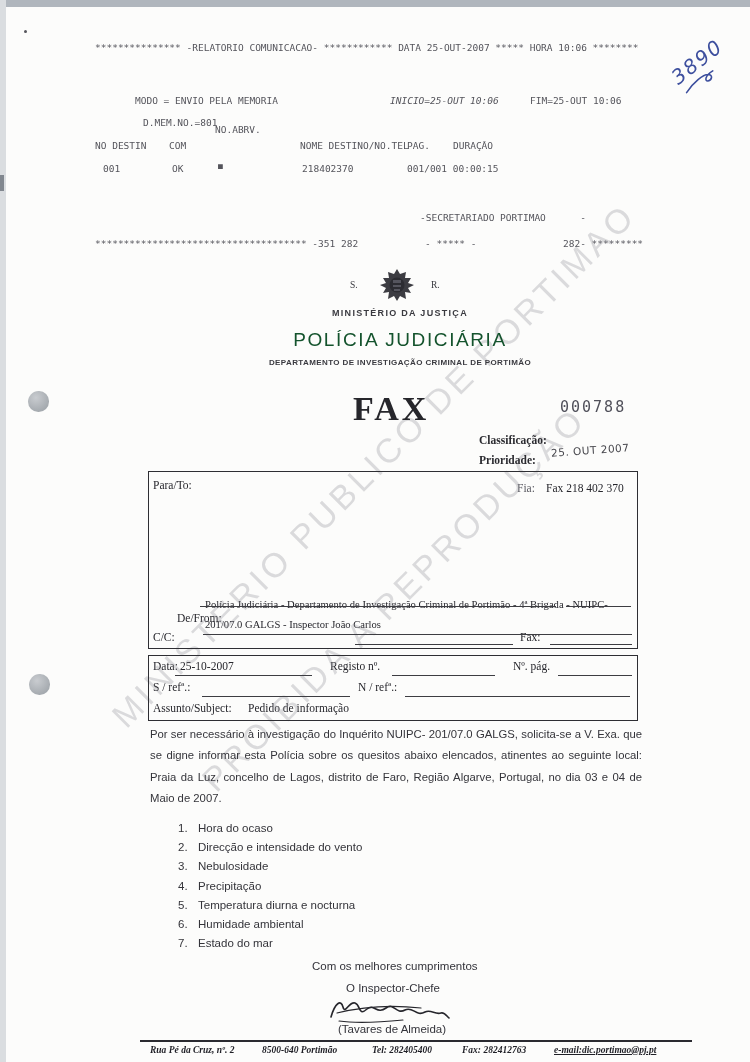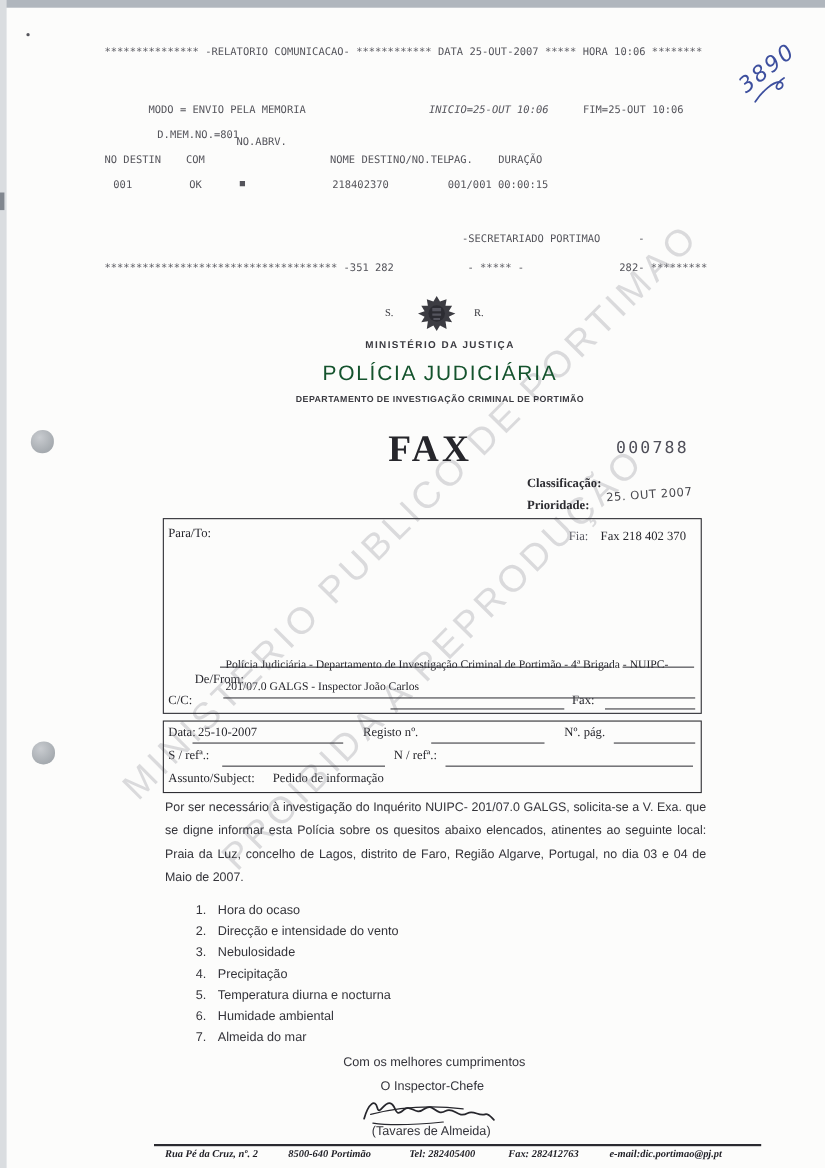--- a/index.html
+++ b/index.html
@@ -168,35 +168,35 @@
     <div class="list-item">
       <span class="list-num">5.</span>
       <span>Temperatura diurna e nocturna</span>
     </div>
     <div class="list-item">
       <span class="list-num">6.</span>
       <span>Humidade ambiental</span>
     </div>
     <div class="list-item">
       <span class="list-num">7.</span>
-      <span>Almeida do mar</span>
+      <span>Estado do mar</span>
     </div>
   </div>
 
   <div class="closing" style="left:312px;top:960px;">Com os melhores cumprimentos</div>
   <div class="closing" style="left:346px;top:982px;">O Inspector-Chefe</div>
   <div class="abs z2" style="left:325px;top:991px;">
     <svg width="130" height="36" viewBox="0 0 130 36">
       <path d="M6 26 C10 12,16 8,18 16 C20 24,24 10,30 12 C36 14,33 26,42 18 C49 12,52 24,61 17 C69 11,71 24,80 19 C88 15,91 26,100 21 C106 18,110 24,116 22 C119 21,121 24,124 27" stroke="#26262c" stroke-width="1.6" fill="none" stroke-linecap="round"></path>
       <path d="M12 22 C40 15,70 14,96 17" stroke="#26262c" stroke-width="1.2" fill="none" stroke-linecap="round"></path>
       <path d="M14 30 C34 33,58 31,78 29" stroke="#26262c" stroke-width="1.1" fill="none" stroke-linecap="round"></path>
     </svg>
   </div>
   <div class="closing" style="left:338px;top:1023px;">(Tavares de Almeida)</div>
 
   <div class="hl" style="left:140px;top:1040px;width:552px;height:1.5px;background:#2a2a30;"></div>
   <div class="footer-seg" style="left:150px;top:1045px;">Rua Pé da Cruz, nº. 2</div>
   <div class="footer-seg" style="left:262px;top:1045px;">8500-640  Portimão</div>
   <div class="footer-seg" style="left:372px;top:1045px;">Tel: 282405400</div>
   <div class="footer-seg" style="left:462px;top:1045px;">Fax: 282412763</div>
-  <div class="footer-seg" style="left:554px;top:1045px;">e-mail:dic.portimao@pj.pt</div>
+  <div class="footer-seg" style="left:554px;top:1045px;text-decoration:underline;">e-mail:dic.portimao@pj.pt</div>
 
 </div>
 
 </body></html>

